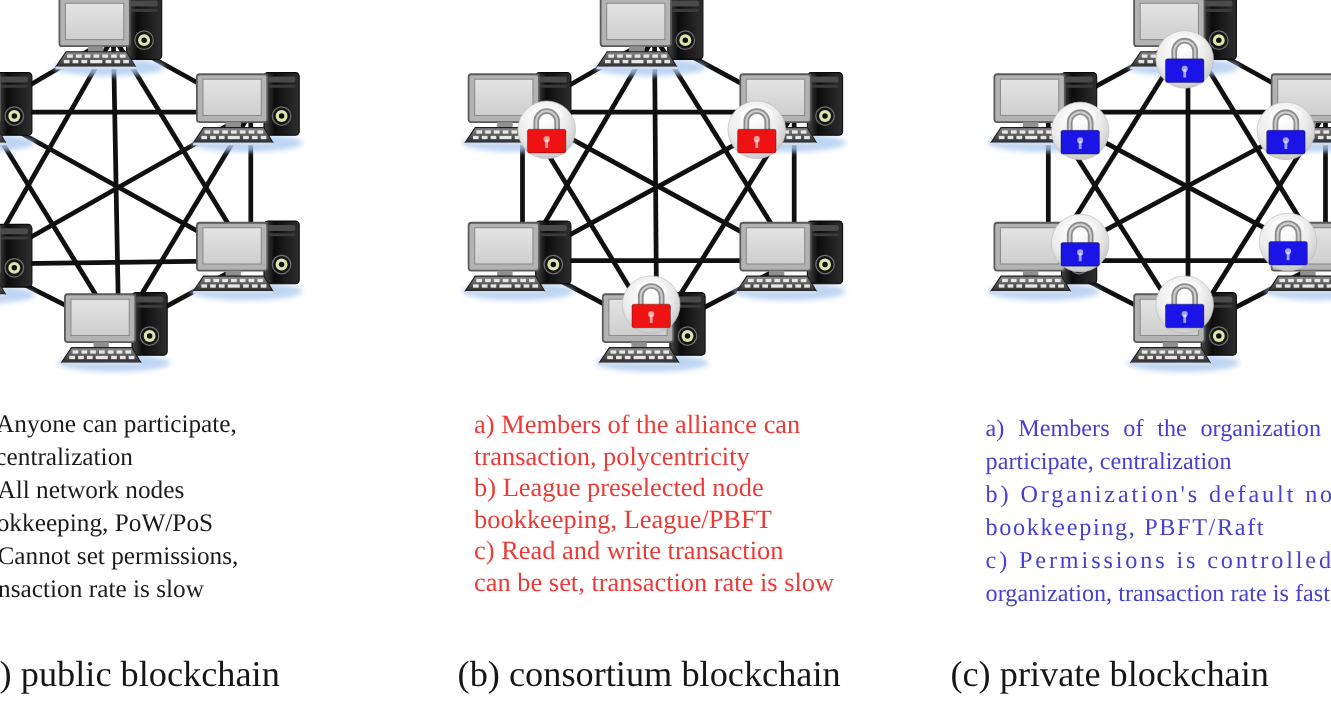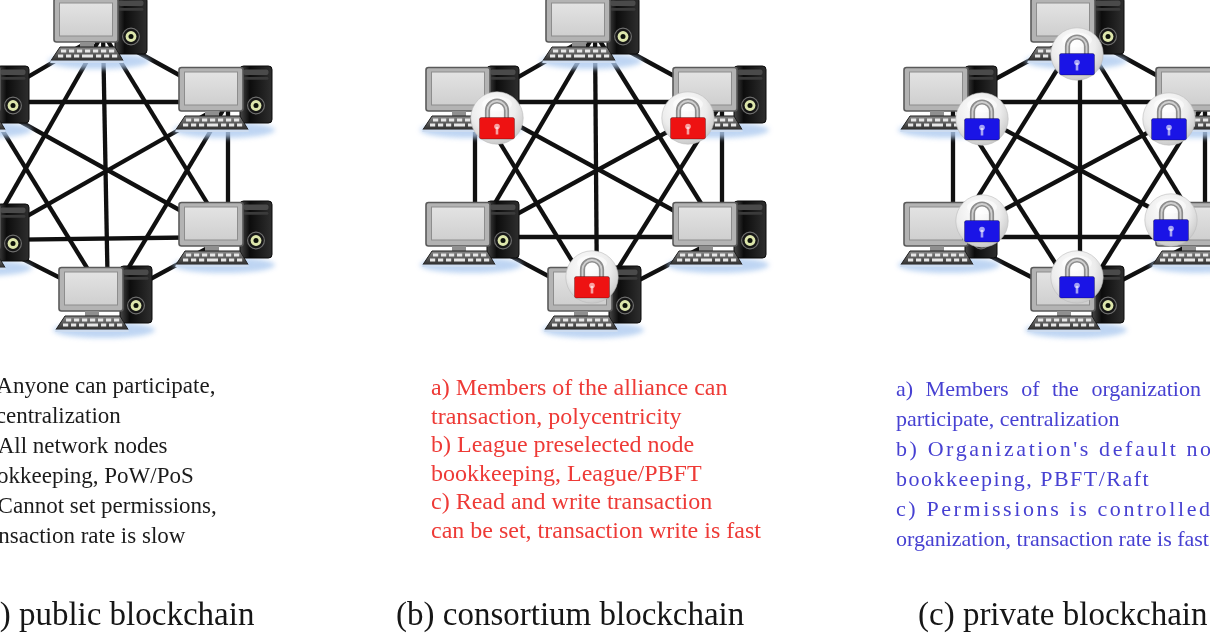--- a/index.html
+++ b/index.html
@@ -10,22 +10,22 @@
   .desc{position:absolute;white-space:nowrap;}
   .desc .line{white-space:nowrap;}
   #desc-0{left:-26px;top:371px;font-size:23px;line-height:30px;}
   #desc-1{left:419px;top:373px;font-size:24px;line-height:28.6px;margin-left:12px;}
   #desc-2{left:896px;top:374px;font-size:22px;line-height:30px;}
   .line.wide{word-spacing:7px;}
   .line.spaced{letter-spacing:2.6px;}
   .line.slight{letter-spacing:1.5px;}
   .cap{position:absolute;top:596px;font-size:33px;color:#161616;white-space:nowrap;}
   #cap-0{left:-26px;}
-  #cap-1{left:396px;}
-  #cap-2{left:918px;}
+  #cap-1{left:416px;}
+  #cap-2{left:864px;}
 </style>
 </head>
 <body>
 
 <div class="stage">
 
   <svg id="nets" width="1210" height="362" viewBox="0 0 1210 362">
     <defs>
       <linearGradient id="towerG" x1="0" y1="0" x2="1" y2="0">
         <stop offset="0" stop-color="#484848"></stop>
@@ -185,21 +185,21 @@
       <div class="line">bookkeeping, PoW/PoS</div>
       <div class="line">c) Cannot set permissions,</div>
       <div class="line">transaction rate is slow</div>
     </div>
   <div class="desc" id="desc-1" style="color: rgb(238, 58, 54);">
       <div class="line">a) Members of the alliance can</div>
       <div class="line">transaction, polycentricity</div>
       <div class="line">b) League preselected node</div>
       <div class="line">bookkeeping, League/PBFT</div>
       <div class="line">c) Read and write transaction</div>
-      <div class="line">can be set, transaction write is fast</div>
+      <div class="line">can be set, transaction rate is slow</div>
     </div>
   <div class="desc" id="desc-2" style="color: rgb(71, 65, 210);">
       <div class="line wide">a) Members of the organization can</div>
       <div class="line">participate, centralization</div>
       <div class="line spaced">b) Organization's default node</div>
       <div class="line slight">bookkeeping, PBFT/Raft</div>
       <div class="line spaced">c) Permissions is controlled by</div>
       <div class="line">organization, transaction rate is fast</div>
     </div>
 

